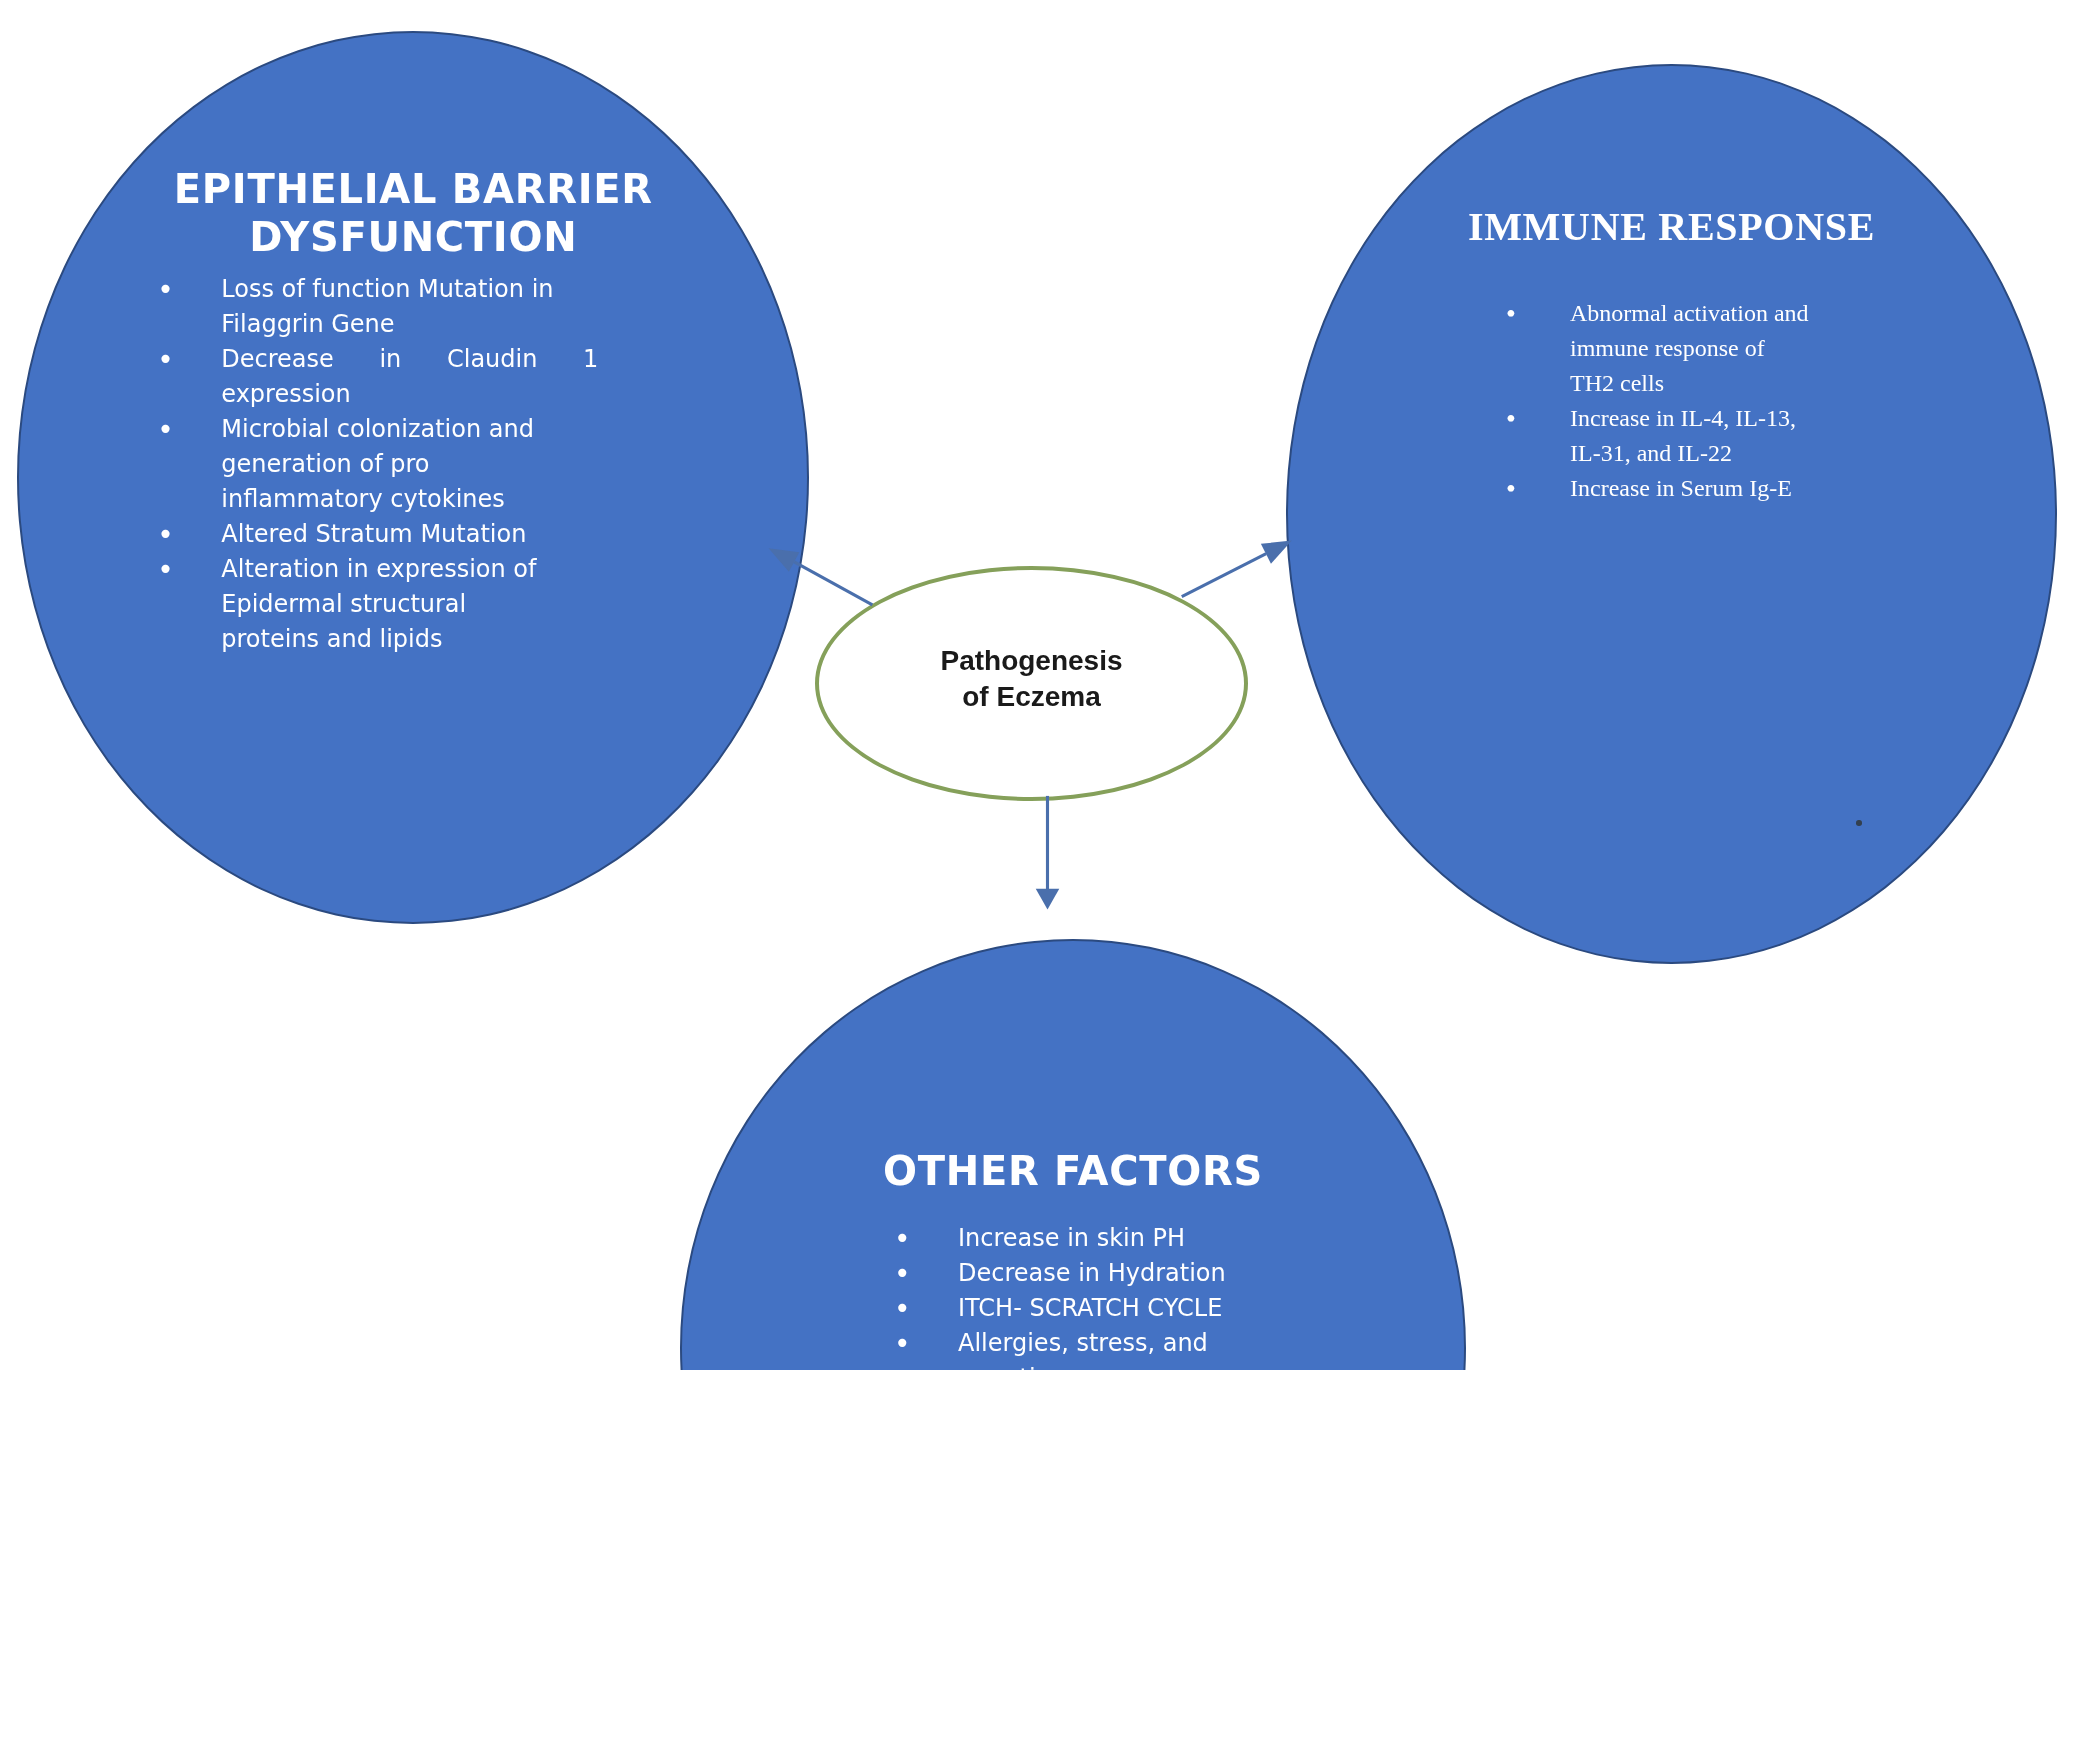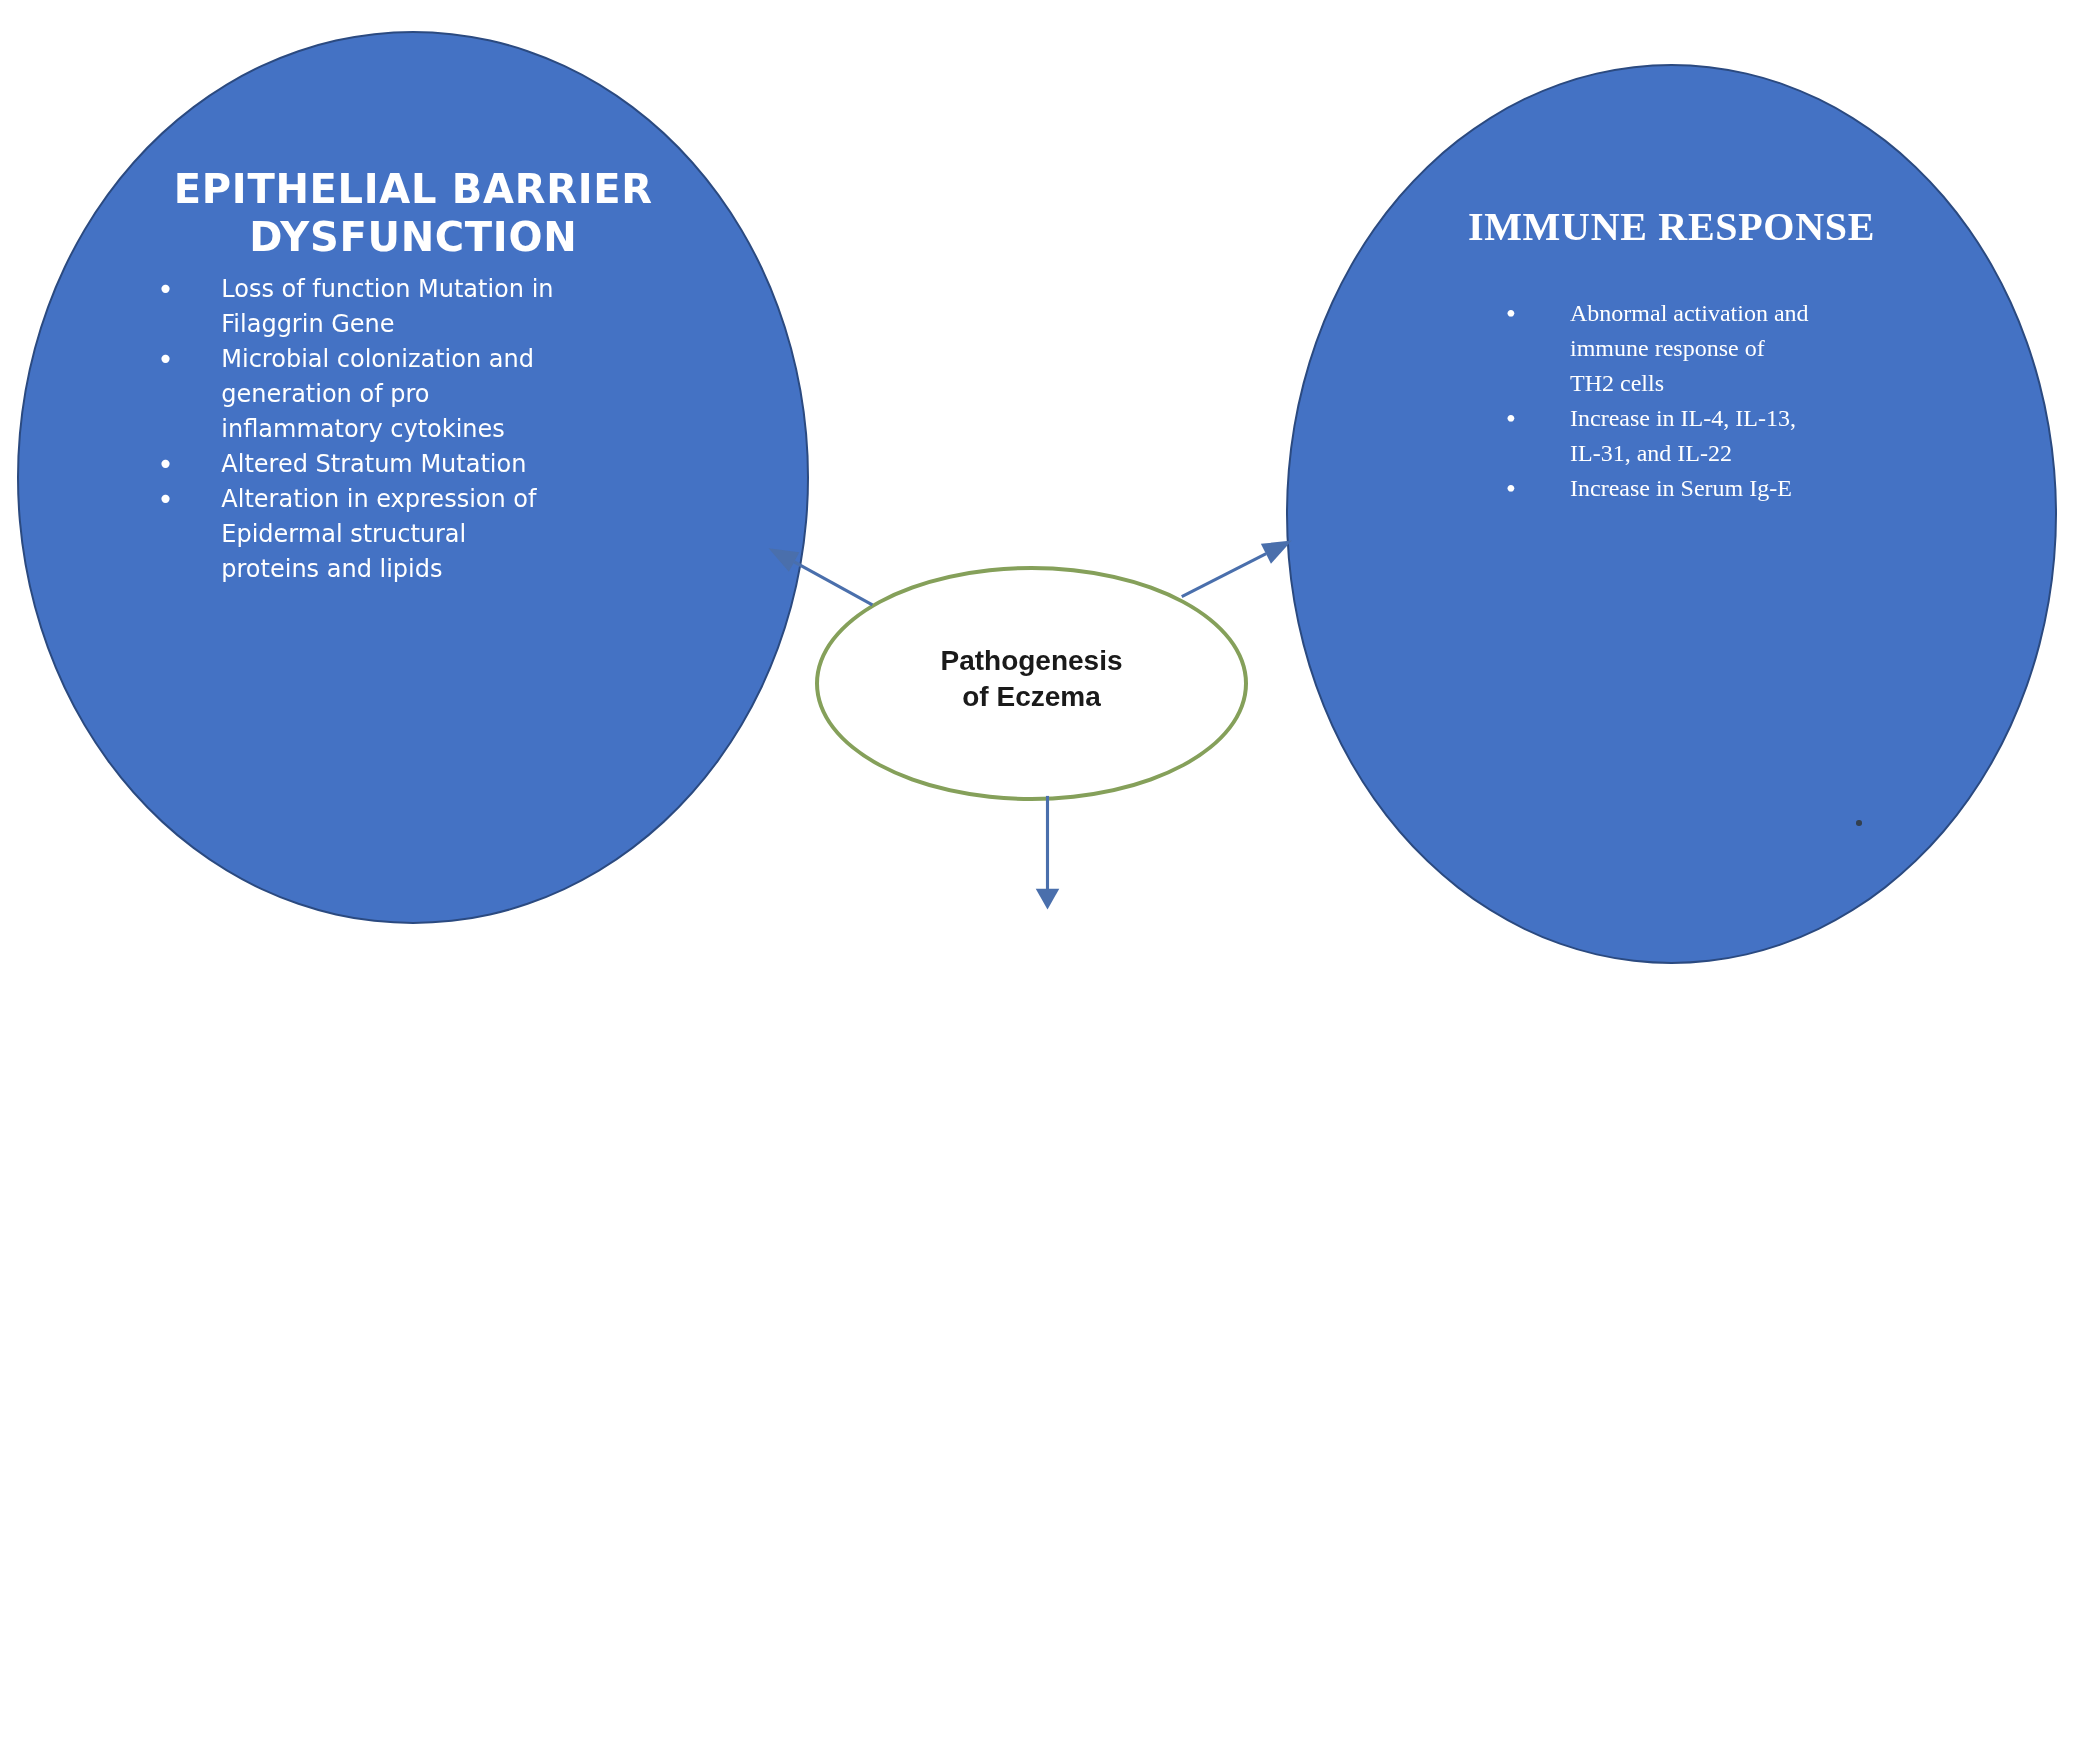--- a/index.html
+++ b/index.html
@@ -79,20 +79,23 @@
 
 <div class="canvas">
 
   <div class="circle" id="circle-epithelial">
     <div class="circle-title">EPITHELIAL BARRIER
 DYSFUNCTION</div>
     <ul class="bullets">
       <li>
         <span class="bullet-text">Loss of function Mutation in
 Filaggrin Gene</span></li>
+      <li class="justify-wide">
+        <span class="bullet-text">Decrease in Claudin 1
+expression</span></li>
       <li>
         <span class="bullet-text">Microbial colonization and
 generation of pro
 inflammatory cytokines</span></li>
       <li>
         <span class="bullet-text">Altered Stratum Mutation</span></li>
       <li>
         <span class="bullet-text">Alteration in expression of
 Epidermal structural
 proteins and lipids</span></li>
@@ -107,20 +110,34 @@
 immune response of
 TH2 cells</span></li>
       <li>
         <span class="bullet-text">Increase in IL-4, IL-13,
 IL-31, and IL-22</span></li>
       <li>
         <span class="bullet-text">Increase in Serum Ig-E</span></li>
     </ul>
   </div>
 
+  <div class="circle" id="circle-other">
+    <div class="circle-title">OTHER FACTORS</div>
+    <ul class="bullets">
+      <li>
+        <span class="bullet-text">Increase in skin PH</span></li>
+      <li>
+        <span class="bullet-text">Decrease in Hydration</span></li>
+      <li>
+        <span class="bullet-text">ITCH- SCRATCH CYCLE</span></li>
+      <li>
+        <span class="bullet-text">Allergies, stress, and
+sweating.</span></li>
+    </ul>
+  </div>
 
   <div id="center-node">
     <span class="center-label">Pathogenesis
 of Eczema</span>
   </div>
 
   <svg id="arrows" width="2077" height="1760" viewBox="0 0 3000 2543">
     <g>
       <line x1="1260" y1="874" x2="1147" y2="812"></line>
       <polygon points="1110,792 1154.5,797.8 1139.3,826"></polygon>

